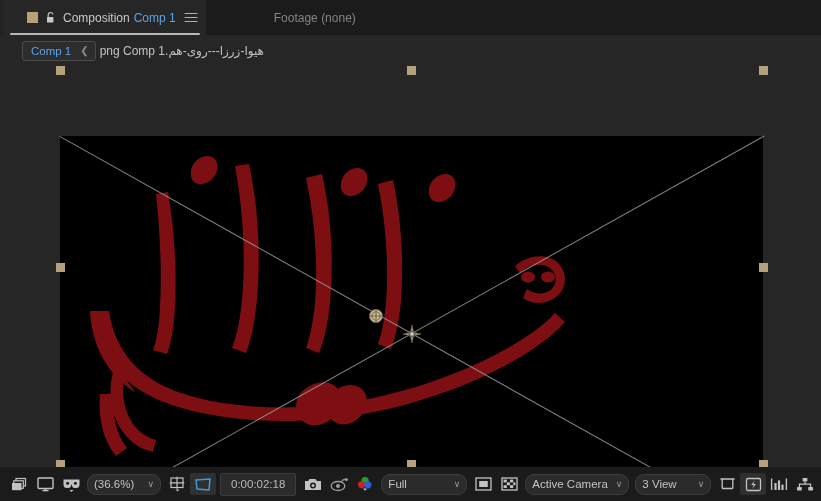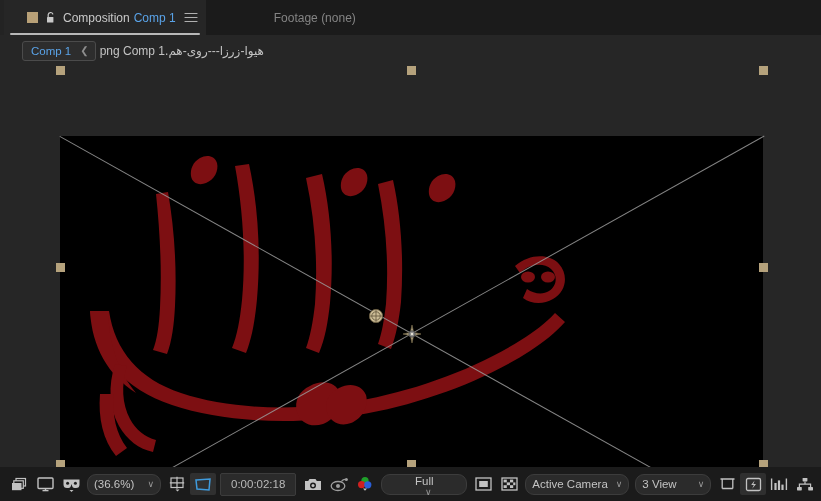--- a/index.html
+++ b/index.html
@@ -270,21 +270,21 @@
 
     <div class="tb-ico">
       <svg width="18" height="16" viewBox="0 0 18 16">
         <circle cx="9" cy="4.6" r="3.6" fill="#1fa02a"></circle>
         <circle cx="5.6" cy="8.6" r="3.6" fill="#d02020"></circle>
         <circle cx="11.8" cy="8.8" r="3.6" fill="#2a5fd8"></circle>
         <path d="M7 12.6 l2 2.2 l2 -2.2" fill="#c2c2c2"></path>
       </svg>
     </div>
 
-    <div class="field" style="width:86px;flex-direction:column;">
+    <div class="field" style="width:86px;">
       <span>Full</span>
       <span class="caret">∨</span>
     </div>
 
     <div class="tb-ico">
       <svg width="17" height="14" viewBox="0 0 17 14">
         <rect x="1" y="1" width="15" height="12" fill="none" stroke="#c2c2c2" stroke-width="1.3"></rect>
         <rect x="4.2" y="4" width="8.6" height="6" fill="#c2c2c2"></rect>
       </svg>
     </div>

